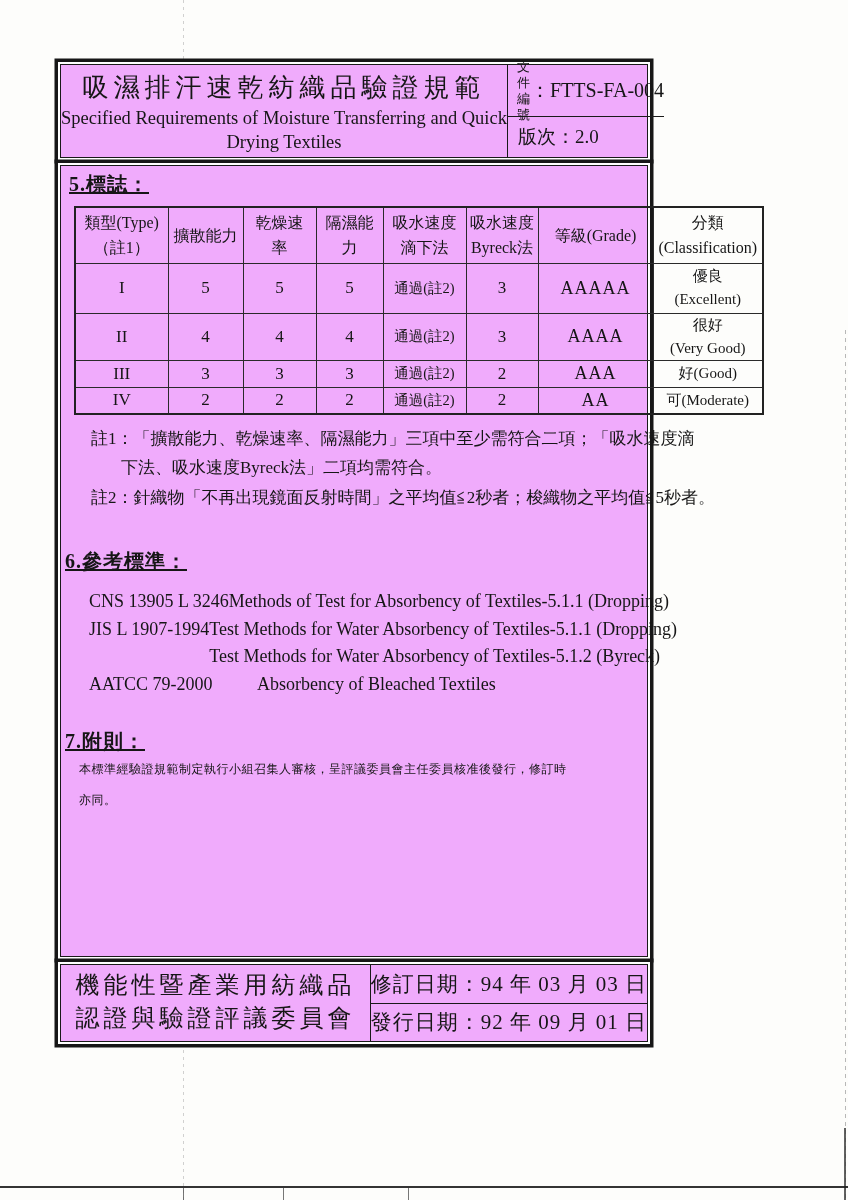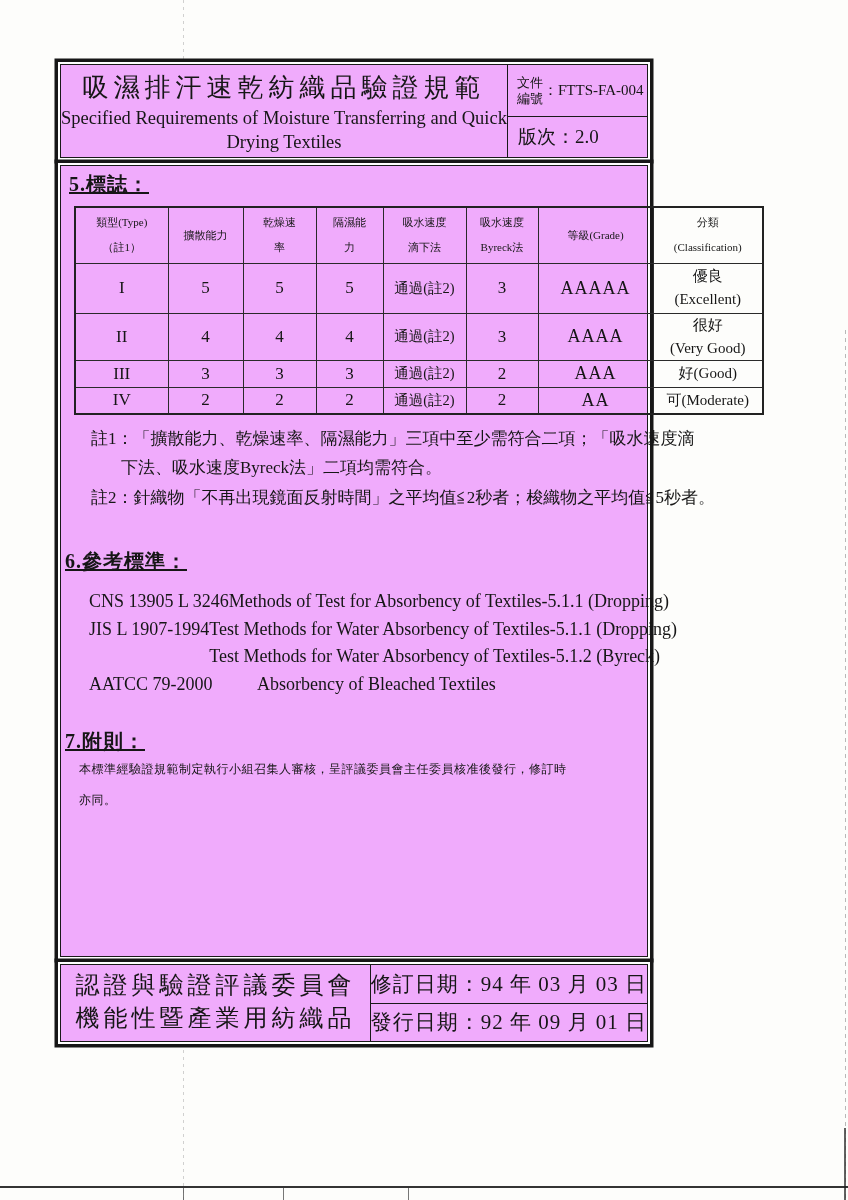--- a/index.html
+++ b/index.html
@@ -33,36 +33,36 @@
   .sec + .sec { margin-top:7px; }
 
   
   .sec-header { height:94px; display:flex; }
   .hdr-title { width:534px; text-align:center; padding-top:5px; }
   .hdr-title-zh { font-size:26px; line-height:36px; letter-spacing:5px; }
   .hdr-title-en { font-size:18.5px; line-height:24px; white-space:nowrap; }
   .hdr-right { width:174px; border-left:1.5px solid #1a1a1a; display:flex; flex-direction:column; }
   .docno-row { height:52px; border-bottom:1.5px solid #1a1a1a; display:flex; align-items:center; padding-left:9px; }
   .docno-label { font-size:13px; line-height:16px; }
-  .docno-value { font-size:15px; white-space:nowrap; }
+  .docno-value { font-size:20px; white-space:nowrap; }
   .version-row { flex:1; display:flex; align-items:center; padding-left:10px; font-size:19px; }
 
   
   .sec-main { height:792px; }
   .heading { font-weight:bold; font-size:20px; letter-spacing:1px;text-decoration:underline; }
   .h5 { margin:5px 0 0 8px; }
   .h6 { margin:36px 0 0 4px; }
   .h7 { margin:30px 0 0 4px; }
 
   table.spec { border-collapse:collapse; margin:8px 0 0 13px; table-layout:fixed; width:688px;
     border:2px solid #222; }
   table.spec th, table.spec td { border:1.5px solid #2a2a2a; text-align:center; vertical-align:middle;
     font-weight:normal; padding:0 1px; overflow:hidden; }
   table.spec .ln { display:block; line-height:25px; }
-  tr.hdr-row { height:56px; font-size:11px; }
+  tr.hdr-row { height:56px; font-size:16px; }
   tr.row-tall { height:50px; }
   tr.row-mid  { height:46px;padding-left:20px; }
   tr.row-short{ height:27px;margin-left:47px; }
   td.c-num { font-size:17px; }
   td.c-pass { font-size:14.5px; white-space:nowrap; }
   td.c-grade { font-size:18px; letter-spacing:1px; }
   td.c-cls { font-size:15px; }
   td.c-cls .ln { line-height:23px; }
 
   .notes { margin:9px 0 0 30px; font-size:17px; line-height:29px; white-space:nowrap; }
@@ -254,22 +254,22 @@
 
     <div class="annex-body">
       <span class="ln">本標準經驗證規範制定執行小組召集人審核，呈評議委員會主任委員核准後發行，修訂時</span>
       <span class="ln">亦同。</span>
     </div>
 
   </div>
 
   <div class="sec sec-footer">
     <div class="org-cell">
+      <span class="ln">機能性暨產業用紡織品</span>
       <span class="ln">認證與驗證評議委員會</span>
-      <span class="ln">機能性暨產業用紡織品</span>
     </div>
     <div class="dates-col">
       <div class="date-row">修訂日期：94 年 03 月 03 日</div>
       <div class="date-row">發行日期：92 年 09 月 01 日</div>
     </div>
   </div>
 
 </div>
 
 </body></html>

